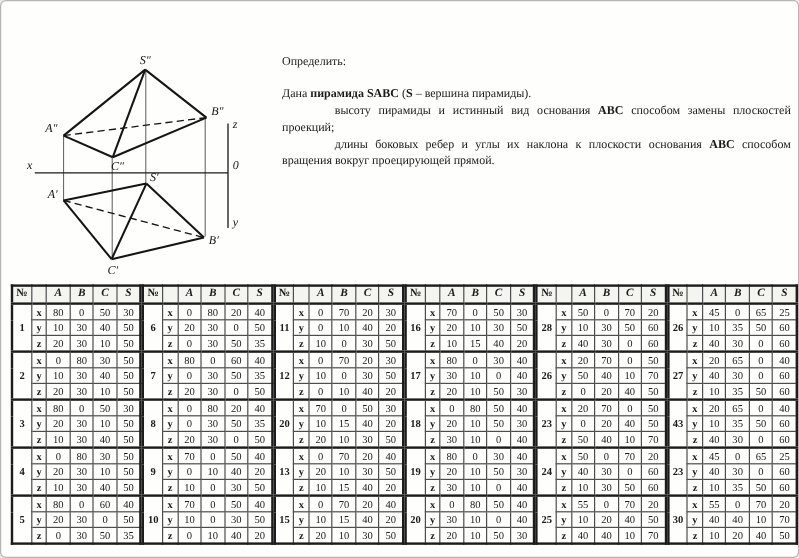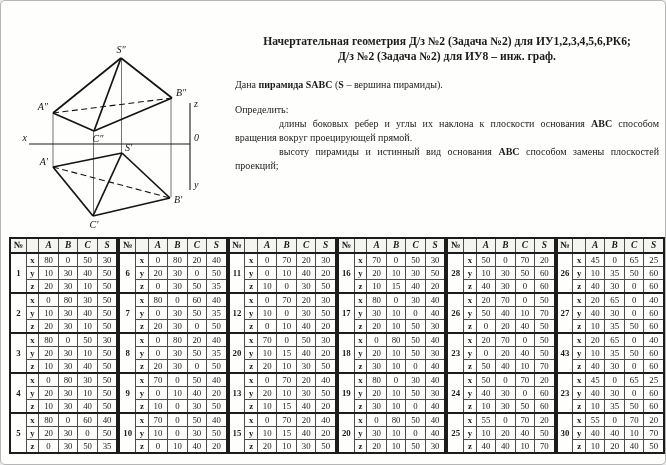--- a/index.html
+++ b/index.html
@@ -75,28 +75,24 @@
       <text x="173" y="202" text-anchor="start">B′</text>
       <text x="93" y="227" text-anchor="middle">C′</text>
       <text x="26" y="140" text-anchor="end">x</text>
       <text x="193" y="140" text-anchor="start" font-style="normal">0</text>
       <text x="193" y="106" text-anchor="start">z</text>
       <text x="193" y="187" text-anchor="start">y</text>
     </g>
   </svg>
 
   <div class="textblock">
-    <div class="title">
-      <span>Начертательная геометрия Д/з №2 (Задача №2) для ИУ1,2,3,4,5,6,РК6;</span><br>
-      <span>Д/з №2 (Задача №2) для ИУ8 – инж. граф.</span>
-    </div>
+    <p class="body-par determine">Определить:</p>
     <p class="body-par given"><span>Дана </span><b>пирамида SABC</b><span> (</span><b>S</b><span> – вершина пирамиды).</span></p>
-    <p class="body-par determine">Определить:</p>
+    <p class="body-par task"><span>высоту пирамиды и истинный вид основания </span><b>ABC</b><span> способом замены плоскостей проекций;</span></p>
     <p class="body-par task"><span>длины боковых ребер и углы их наклона к плоскости основания </span><b>ABC</b><span> способом вращения вокруг проецирующей прямой.</span></p>
-    <p class="body-par task"><span>высоту пирамиды и истинный вид основания </span><b>ABC</b><span> способом замены плоскостей проекций;</span></p>
   </div>
 
   <div class="tables" id="variant-tables">
       <table class="vt">
         <tbody>
           <tr>
             <th class="h-num">№</th>
             <th class="h-lbl"></th>
             <th class="h-pt">A</th>
             <th class="h-pt">B</th>

